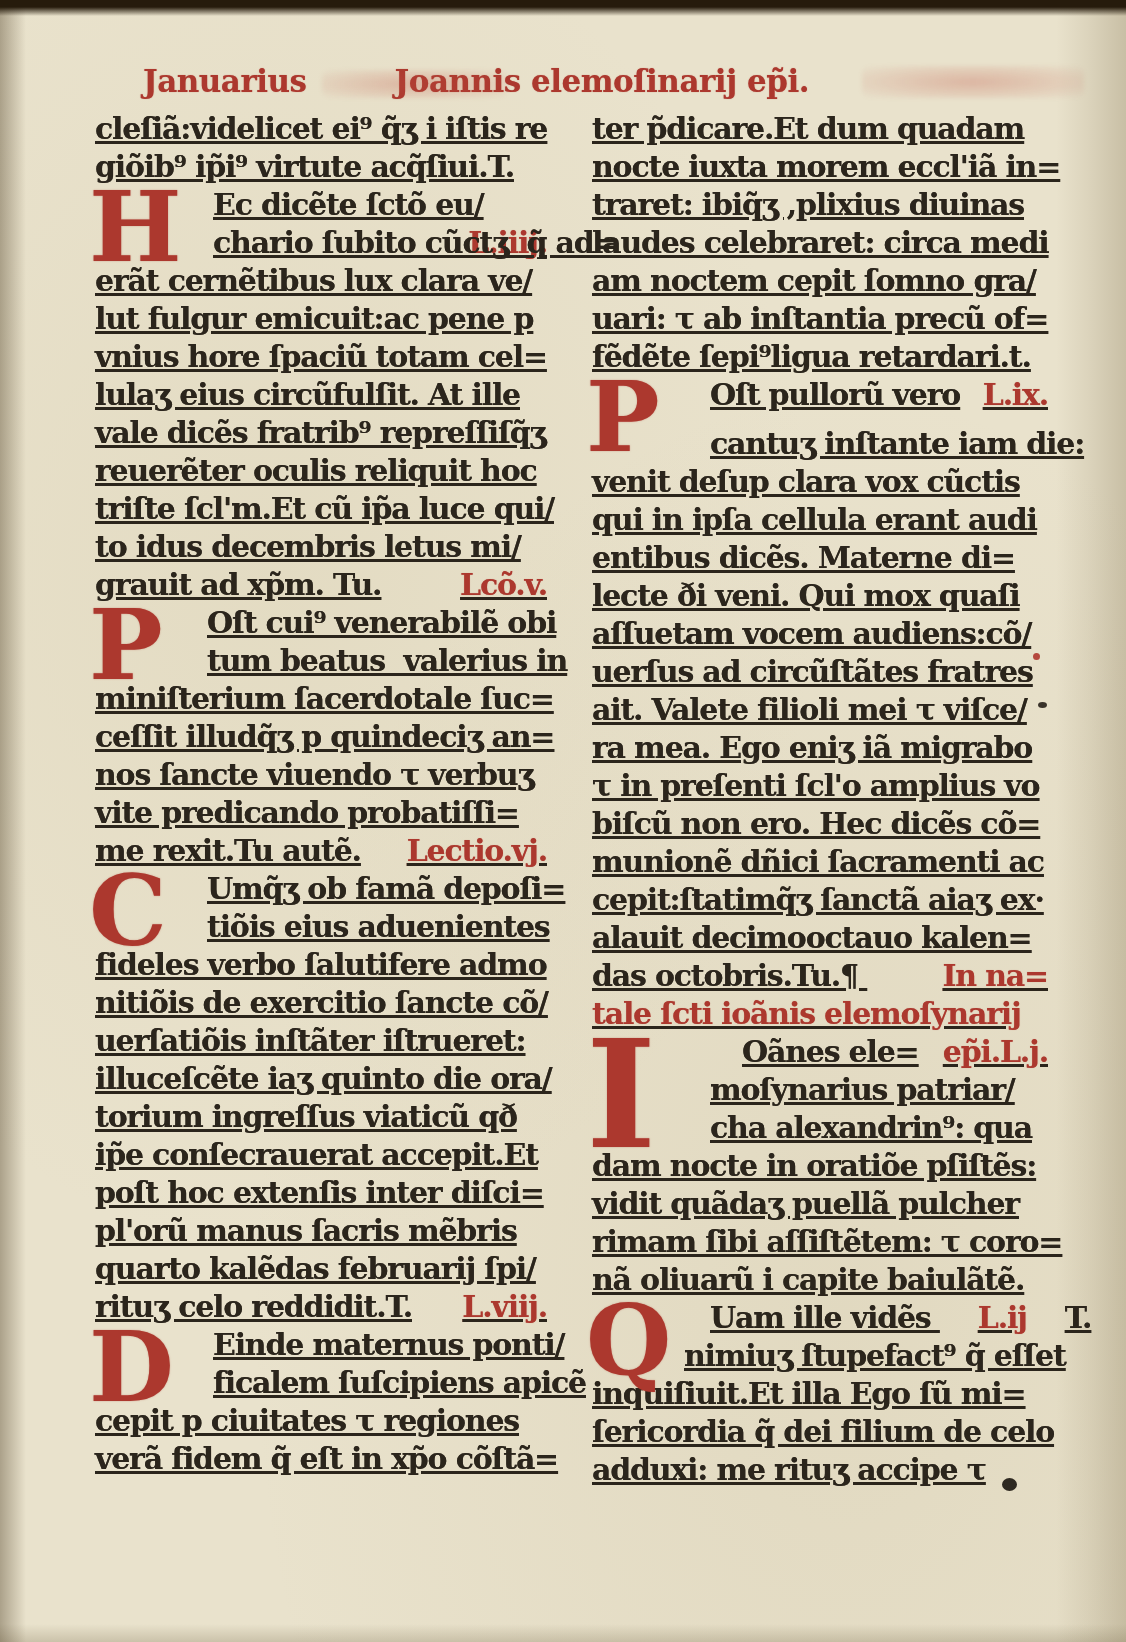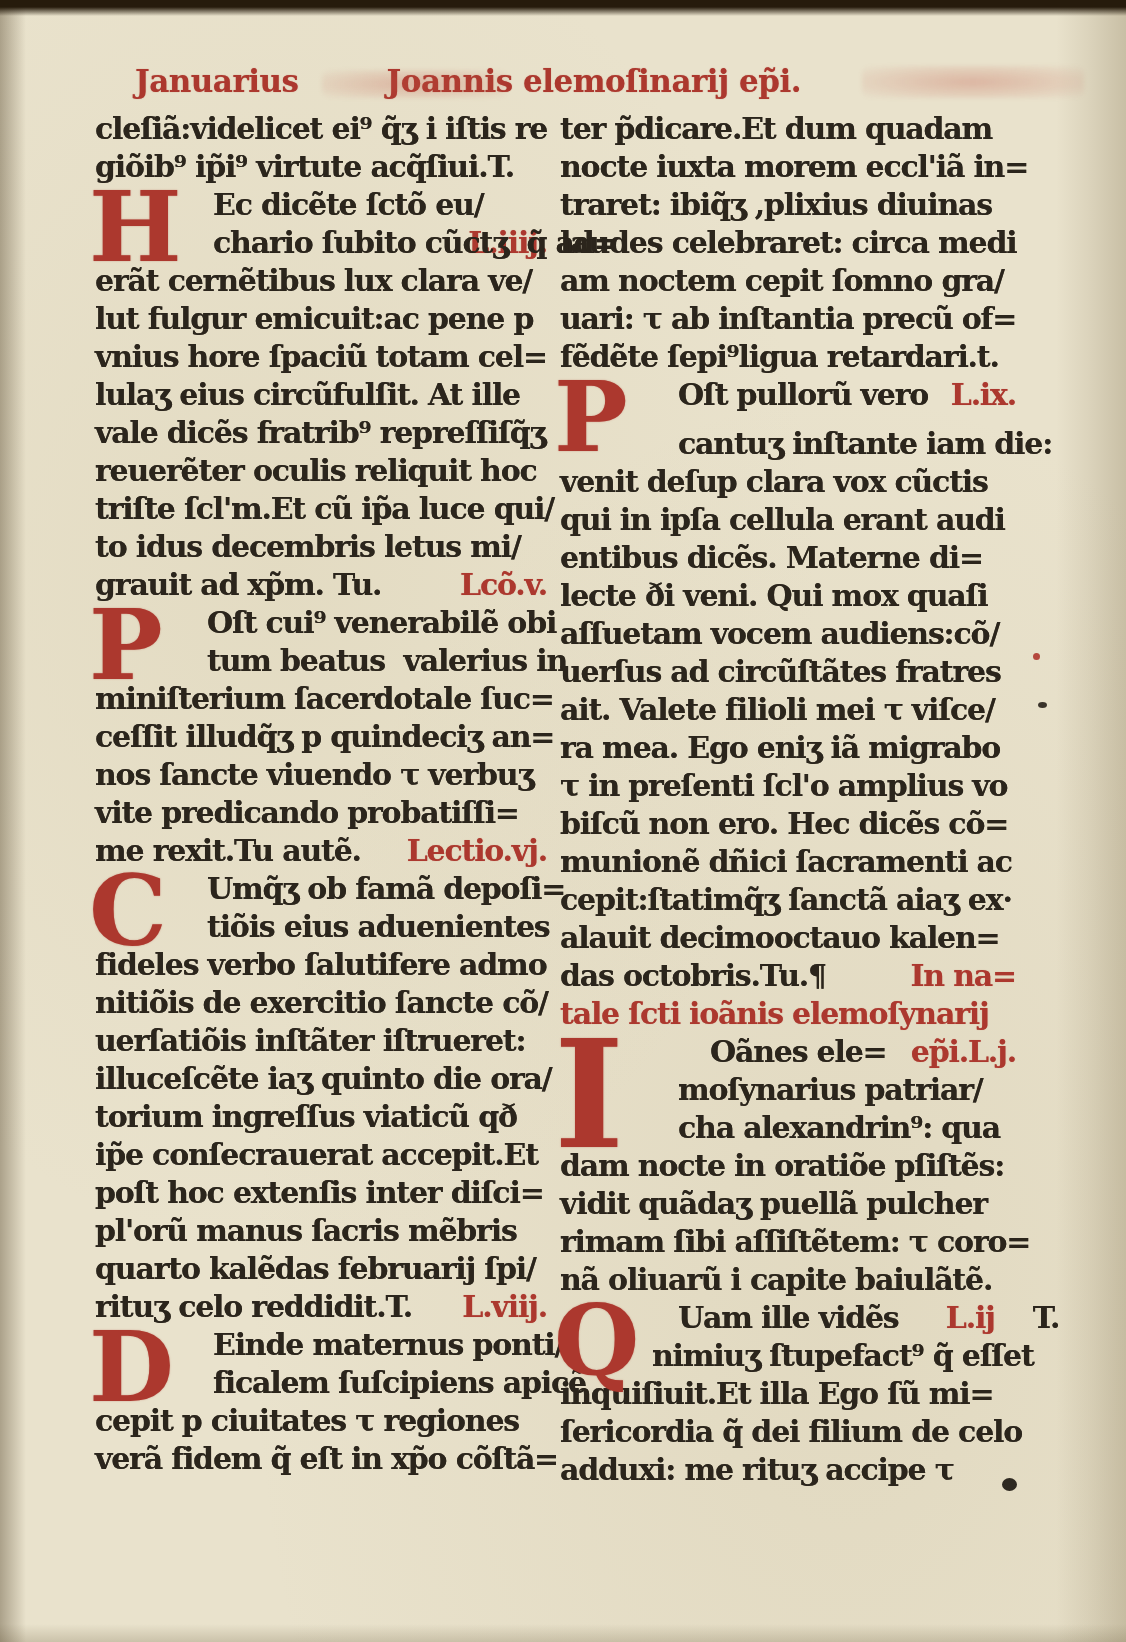--- a/index.html
+++ b/index.html
@@ -16,34 +16,34 @@
       linear-gradient(0deg, rgba(95,80,48,.22) 0px, rgba(95,80,48,0) 18px),
       radial-gradient(ellipse at 25% 35%, rgba(200,188,150,.18), rgba(200,188,150,0) 45%),
       radial-gradient(ellipse at 75% 80%, rgba(180,165,125,.15), rgba(180,165,125,0) 50%),
       var(--paper);
   }
   .page{position:absolute;inset:0;}
   
   .running-head{
     position:absolute;top:62px;left:0;width:1030px;display:flex;align-items:baseline;
     font:700 31px/38px "DejaVu Serif", serif;color:var(--rubric);
-    letter-spacing:-0.5px;text-shadow:0 0 1px rgba(172,56,46,.55);
+    letter-spacing:-0.5px;text-shadow:0 0 1px rgba(172,56,46,.55);padding-left:8px;
   }
   .running-head .t1{margin-left:135px;}
   .running-head .t2{margin-left:88px;}
   
   .col{
     position:absolute;top:110px;
     font:700 30px/38px "DejaVu Serif", serif;
     letter-spacing:-1.2px;color:var(--ink);
     text-shadow:0 0 .6px rgba(43,37,28,.75);
   }
   .col-left{left:95px;width:452px;}
-  .col-right{left:560px;width:456px;}
-  .block{position:relative;}
+  .col-right{left:592px;width:456px;}
+  .block{position:relative;text-decoration:underline;}
   .line{display:flex;align-items:baseline;height:38px;white-space:pre;overflow:visible;}
   .line .red{color:var(--rubric);text-shadow:0 0 .7px rgba(172,56,46,.6);}
   .line .end{margin-left:auto;}
   .dropcap{
     position:absolute;left:-6px;color:var(--rubric);
     font-family:"DejaVu Serif", serif;font-weight:700;
     text-shadow:0 0 1.5px rgba(172,56,46,.5);
   }
   .dropcap.span2{font-size:98px;line-height:82px;top:0px;}
   .dropcap.span3{font-size:150px;line-height:118px;top:2px;}

